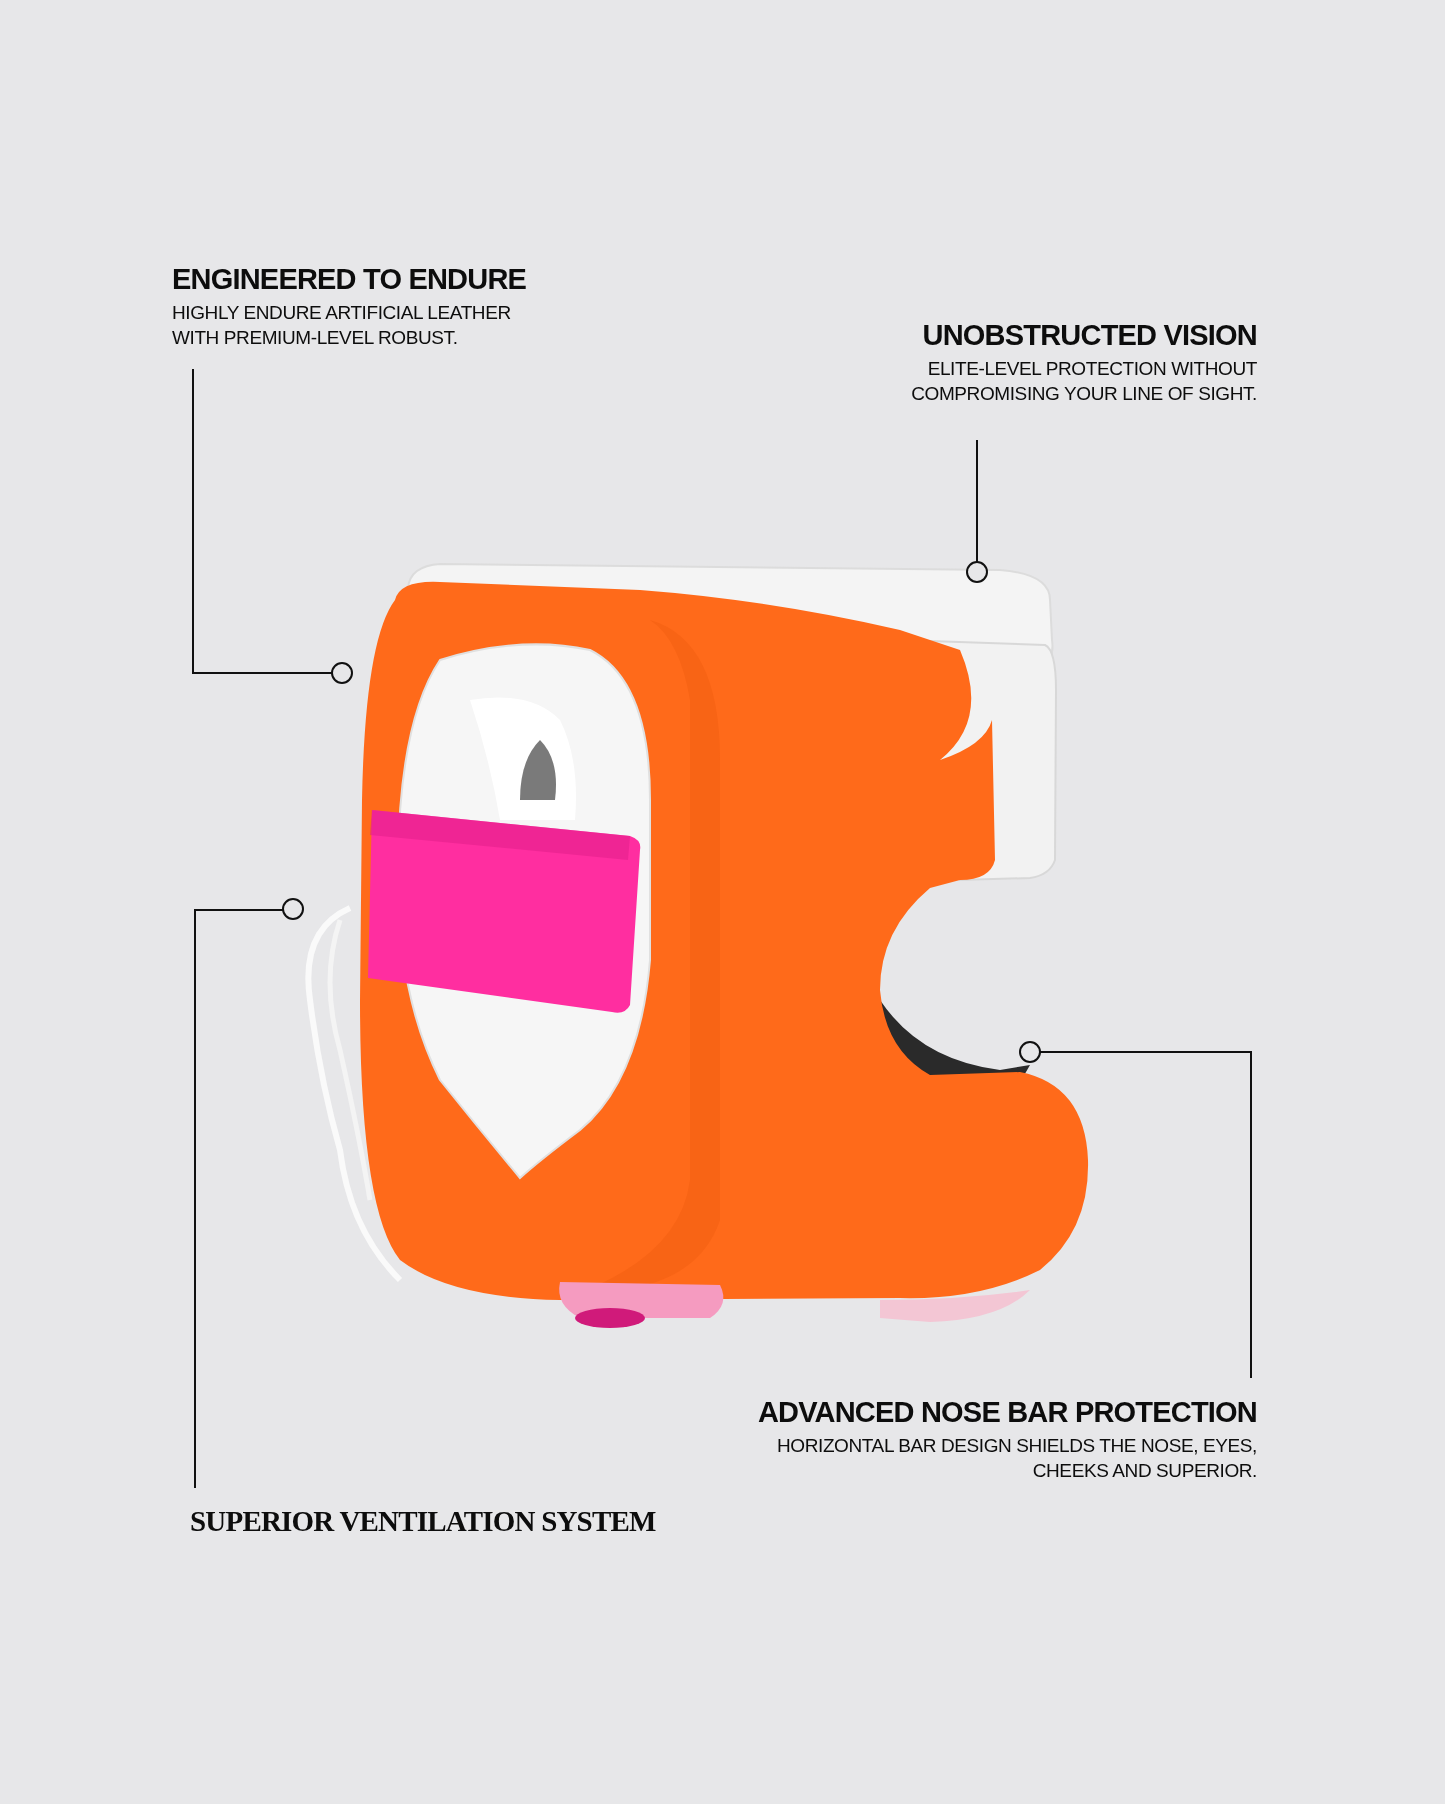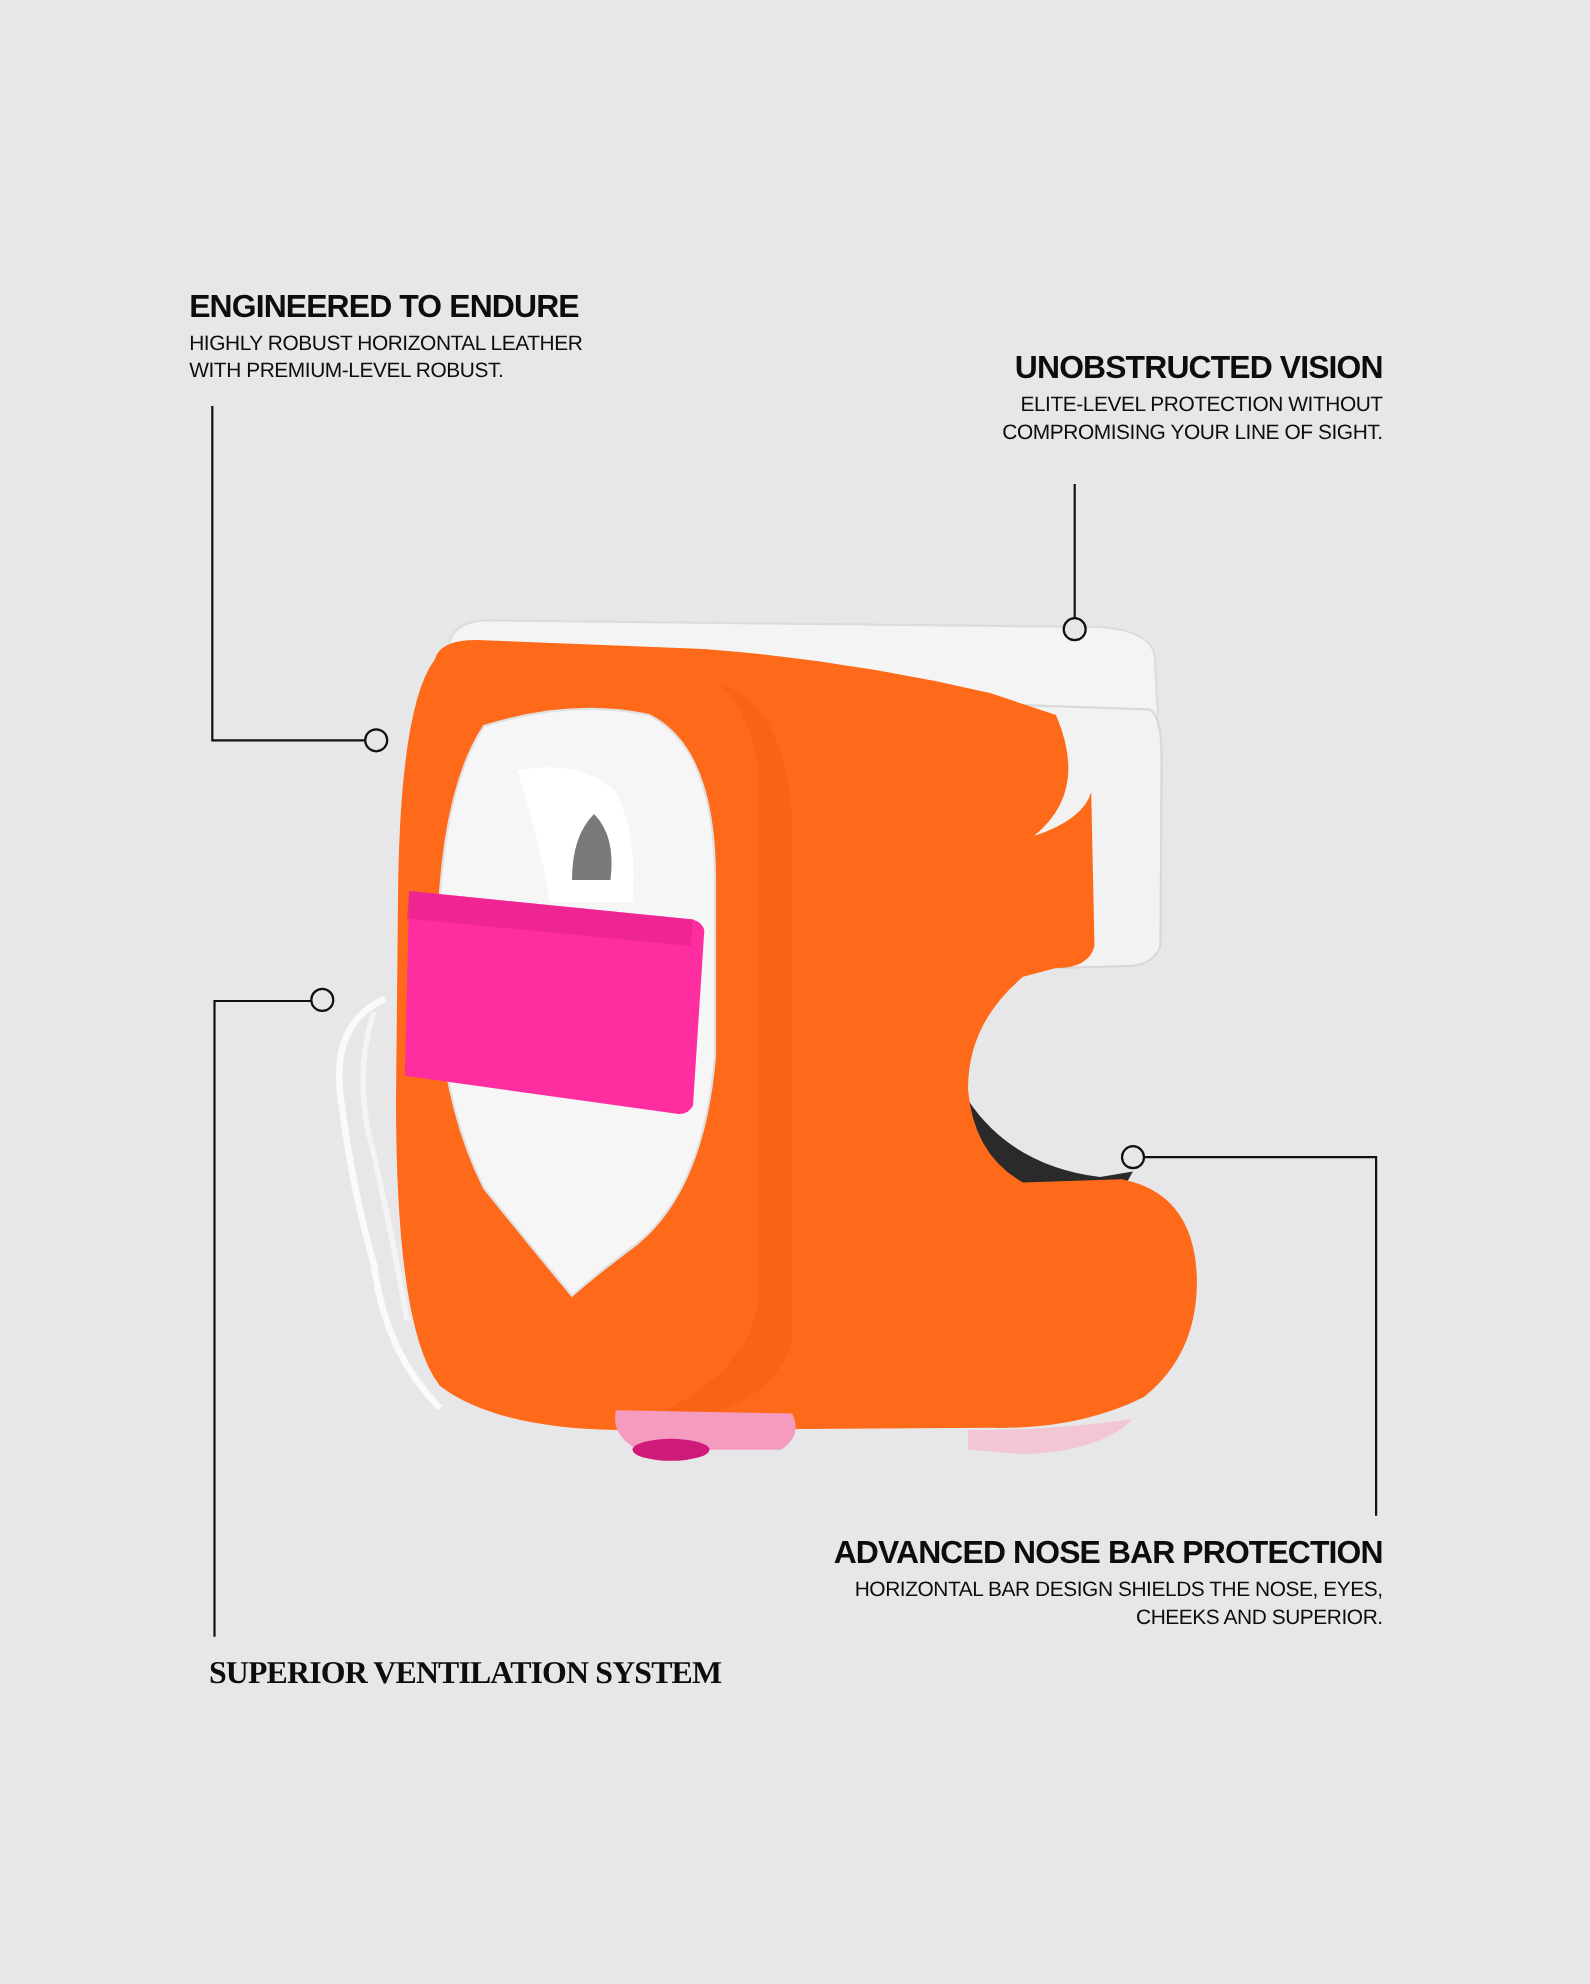--- a/index.html
+++ b/index.html
@@ -13,21 +13,21 @@
   #f2 { right:188px; top:318px;text-align:right; }
   #f3 { right:188px; top:1395px; }
   #f4 { left:190px; top:1504px;font-family:Liberation Serif, serif; }
   svg.overlay { position:absolute; left:0; top:0; }
 </style>
 </head>
 <body>
 
 <div class="feature" id="f1">
   <h2>ENGINEERED TO ENDURE</h2>
-  <p><span>HIGHLY ROBUST HORIZONTAL LEATHER</span><br><span>WITH PREMIUM-LEVEL ROBUST.</span></p>
+  <p><span>HIGHLY ENDURE ARTIFICIAL LEATHER</span><br><span>WITH PREMIUM-LEVEL ROBUST.</span></p>
 </div>
 
 <div class="feature right" id="f2">
   <h2>UNOBSTRUCTED VISION</h2>
   <p><span>ELITE-LEVEL PROTECTION WITHOUT</span><br><span>COMPROMISING YOUR LINE OF SIGHT.</span></p>
 </div>
 
 <div class="feature right" id="f3">
   <h2>ADVANCED NOSE BAR PROTECTION</h2>
   <p><span>HORIZONTAL BAR DESIGN SHIELDS THE NOSE, EYES,</span><br><span>CHEEKS AND SUPERIOR.</span></p>

